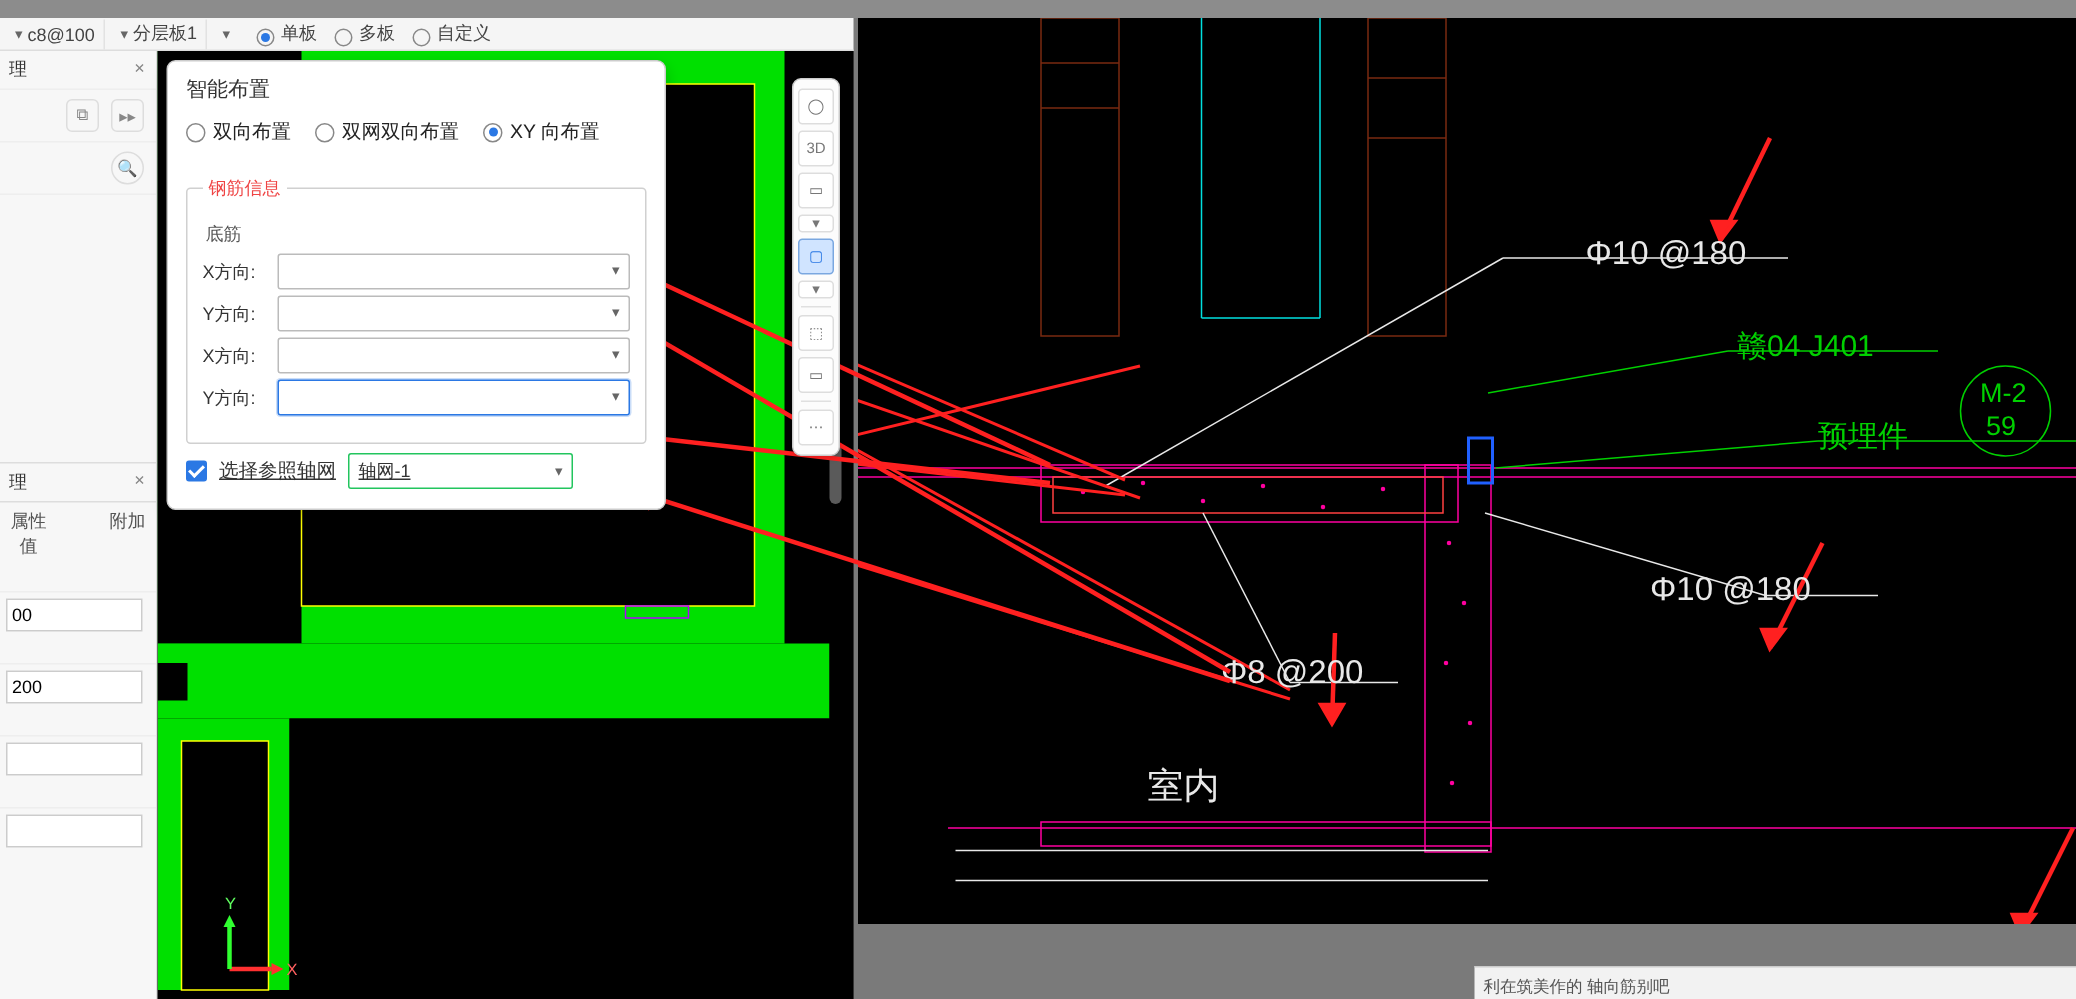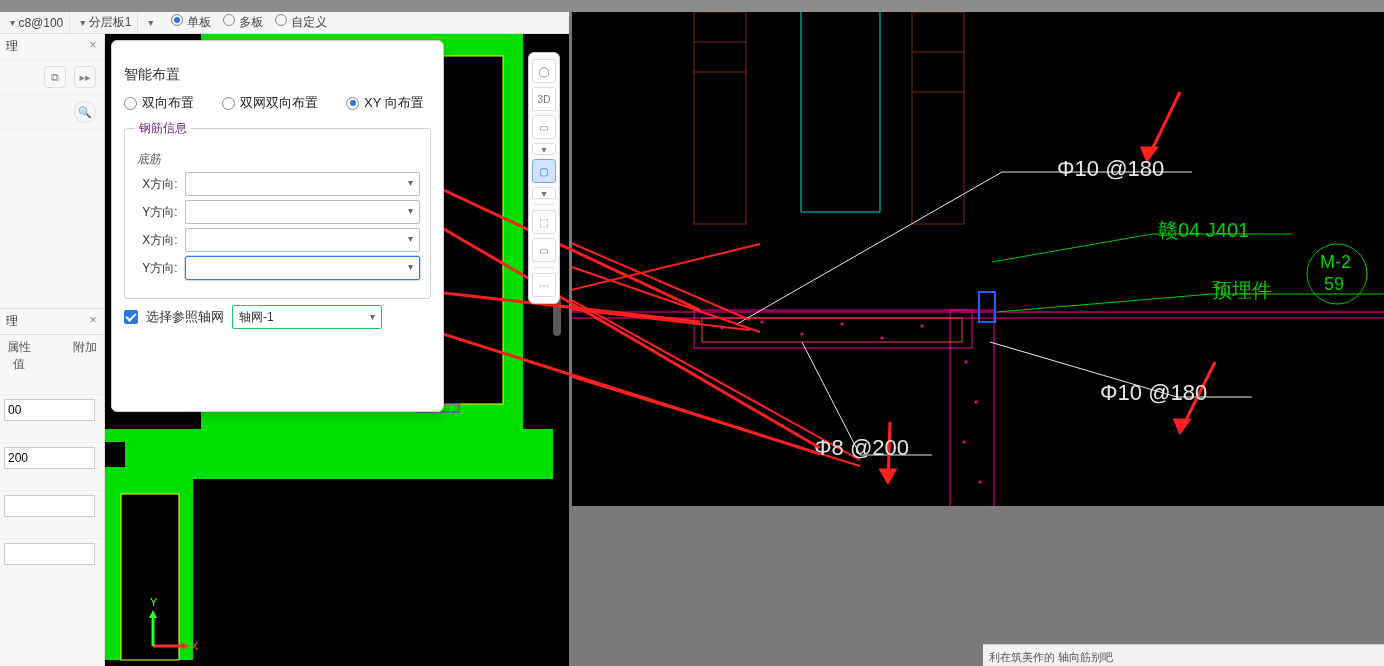--- a/index.html
+++ b/index.html
@@ -10,21 +10,21 @@
     position: absolute; left: 0; top: 0; width: 1384px; height: 12px;
     background: #8c8c8c;
   }
   .toolbar2 {
     position: absolute; left: 0; top: 12px; width: 569px; height: 22px;
     background: #f5f5f5; display: flex; align-items: center; font-size: 12px;
     color: #444; border-bottom: 1px solid #ddd;
   }
   .toolbar2 .dd { display:flex; align-items:center; height: 20px; padding: 0 6px; border-right: 1px solid #e2e2e2;}
   .toolbar2 .caret { margin-left:4px; color:#666; font-size:10px;}
-  .toolbar2 .radio { display:flex; align-items:flex-start; margin-left: 12px;}
+  .toolbar2 .radio { display:flex; align-items:flex-end; margin-left: 12px;}
   .toolbar2 .radio span.dot{ width:12px;height:12px;border:1px solid #888;border-radius:50%;display:inline-block;margin-right:4px;position:relative;}
   .toolbar2 .radio.checked span.dot::after{content:"";position:absolute;left:2px;top:2px;width:6px;height:6px;border-radius:50%;background:#2b78e4;}
 
   
   .leftpanel { position:absolute; left:0; top:34px; width:105px; height:632px; background:#f7f7f7; border-right:1px solid #ddd; font-size:12px; color:#333;}
   .leftpanel .seg { padding:4px 6px; position:relative;}
   .leftpanel .closebtn { position:absolute; right:4px; top:4px; width:14px; height:14px; color:#888; font-size:12px; line-height:14px; text-align:center; cursor:pointer;}
   .leftpanel .iconrow { display:flex; justify-content:flex-end; gap:8px; padding:6px 8px; border-top:1px solid #eee; border-bottom:1px solid #eee;}
   .leftpanel .iconrow .ic{ width:22px;height:22px;border:1px solid #ddd;border-radius:4px;display:flex;align-items:center;justify-content:center;color:#888;font-size:11px;}
   .leftpanel .searchrow{display:flex;justify-content:flex-end;padding:6px 8px;border-bottom:1px solid #eee;}
@@ -35,56 +35,56 @@
   .leftpanel .inputrow{padding:4px;}
   .leftpanel .inputrow input{width:95%;height:22px;font-size:12px;border:1px solid #ccc;padding:0 3px;}
 
   
   .viewport-plan {
     position:absolute; left:105px; top:34px; width:464px; height:632px;
     background:#000; overflow:hidden;
   }
   
   .viewport-detail {
-    position:absolute; left:572px; top:12px; width:812px; height:494px;
+    position:absolute; left:572px; top:12px; width:812px; height:604px;
     background:#000; overflow:hidden;
   }
 
   
   .palette3d {
     position:absolute; left:528px; top:52px; width:32px;
     background:#fcfcfc; border:1px solid #ccc; border-radius:6px;
     display:flex; flex-direction:column; align-items:center; padding:4px 0;
     box-shadow:0 1px 4px rgba(0,0,0,0.15);
   }
   .palette3d .btn{width:24px;height:24px;border:1px solid #ddd;border-radius:3px;margin:2px 0;display:flex;align-items:center;justify-content:center;font-size:10px;color:#777;background:#fff;}
   .palette3d .btn.active{background:#d0e4ff;border-color:#7aa7e0;color:#2b78e4;}
   .palette3d .sep{width:20px;height:0;border-top:1px solid #e0e0e0;margin:3px 0;}
 
   
   .dialog {
-    position:absolute; left:111px; top:40px; width:333px; height:372px;
+    position:absolute; left:111px; top:40px; width:333px; height:300px;
     background:#fff; border:1px solid #ccc; border-radius:6px;
     box-shadow:0 4px 10px rgba(0,0,0,0.2);
-    font-size:13px; color:#333; padding:25px 12px 12px 12px;
+    font-size:13px; color:#333; padding:10px 12px 12px 12px;
   }
   .dialog .title{font-size:14px;margin-bottom:10px;}
-  .dialog .radios{display:flex;gap:28px;margin-bottom:8px;align-items:center;}
+  .dialog .radios{display:flex;gap:16px;margin-bottom:20px;align-items:center;}
   .dialog .radios label{display:flex;align-items:center;font-size:13px;color:#222;}
   .dialog .radios span.dot{width:13px;height:13px;border:1px solid #888;border-radius:50%;display:inline-block;margin-right:5px;position:relative;}
   .dialog .radios label.checked span.dot::after{content:"";position:absolute;left:2.5px;top:2.5px;width:6px;height:6px;border-radius:50%;background:#2b78e4;}
   .dialog fieldset{border:1px solid #d0d0d0;border-radius:3px;padding:6px 10px 14px 10px;margin-bottom:6px;}
-  .dialog fieldset legend{font-size:12px;color:#701a75;padding:0 4px;}
-  .dialog .grouplabel{font-size:12px;color:#555;margin:8px 0 4px 2px;font-style:italic;}
-  .dialog .fieldrow{display:flex;align-items:center;margin:4px 0;text-align:center;}
+  .dialog fieldset legend{font-size:12px;color:#ef4444;padding:0 4px;}
+  .dialog .grouplabel{font-size:12px;color:#555;margin:8px 0 4px 2px;}
+  .dialog .fieldrow{display:flex;align-items:center;margin:4px 0;}
   .dialog .fieldrow .lab{width:50px;font-size:12px;color:#333;}
   .dialog .combo{flex:1;height:24px;border:1px solid #bbb;border-radius:2px;position:relative;background:#fff;}
   .dialog .combo.focus{border:1px solid #2b78e4;box-shadow:0 0 0 1px rgba(43,120,228,0.25);}
   .dialog .combo .arrow{position:absolute;right:6px;top:4px;font-size:10px;color:#666;}
-  .dialog .bottomrow{display:flex;align-items:center;gap:8px;}
+  .dialog .bottomrow{display:flex;align-items:center;gap:8px;text-decoration:underline;}
   .dialog .bottomrow .chk{width:14px;height:14px;border:1px solid #2b78e4;border-radius:2px;background:#2b78e4;position:relative;display:inline-block;}
   .dialog .bottomrow .chk::after{content:"";position:absolute;left:3px;top:0px;width:4px;height:8px;border:solid #fff;border-width:0 2px 2px 0;transform:rotate(45deg);}
   .dialog .bottomrow .combo2{width:150px;height:24px;border:1px solid #22c55e;border-radius:2px;position:relative;font-size:12px;padding:3px 6px;color:#333;}
   .dialog .bottomrow .combo2 .arrow{position:absolute;right:6px;top:5px;font-size:10px;color:#666;}
 
   
   .statusbar{position:absolute;left:983px;top:644px;width:401px;height:26px;background:#f2f2f2;border-top:1px solid #ccc;font-size:11px;color:#555;display:flex;align-items:center;padding:0 6px;overflow:hidden;white-space:nowrap;}
 
   svg { display:block; }
 </style>

